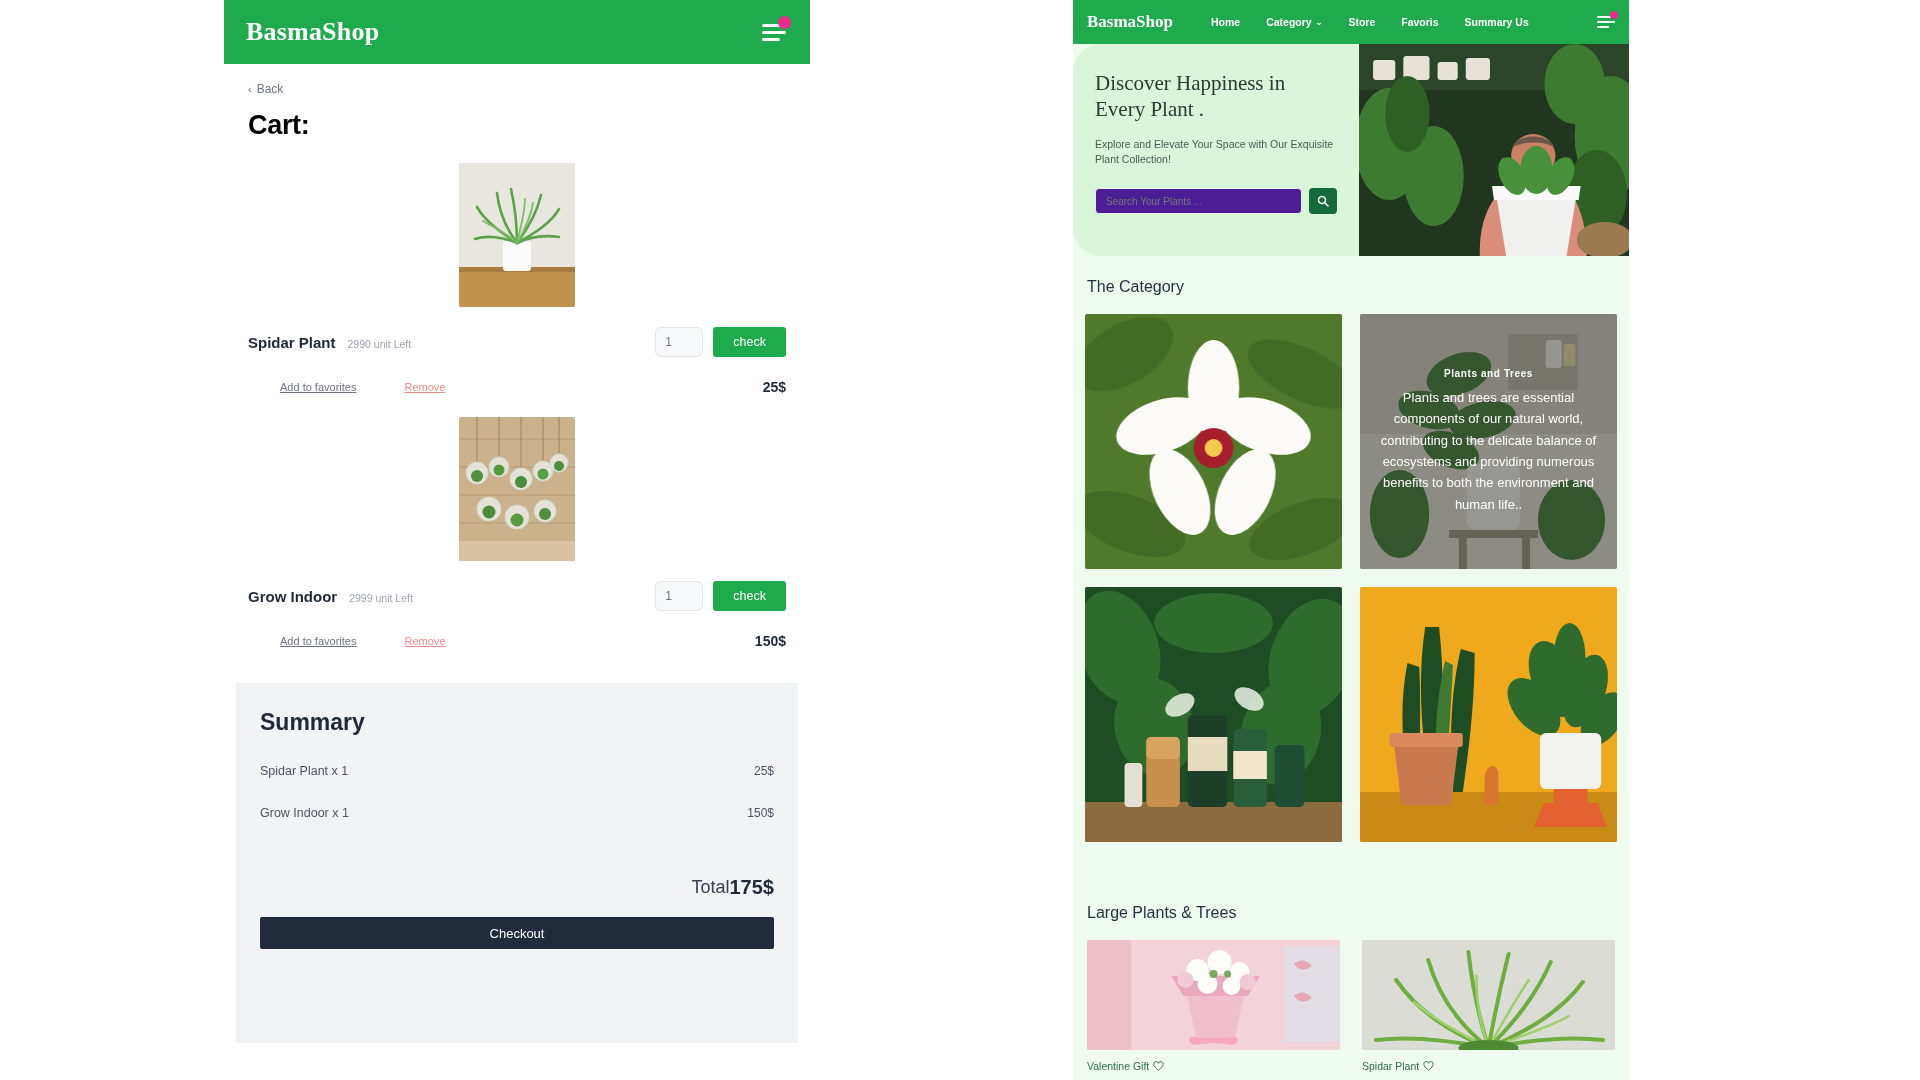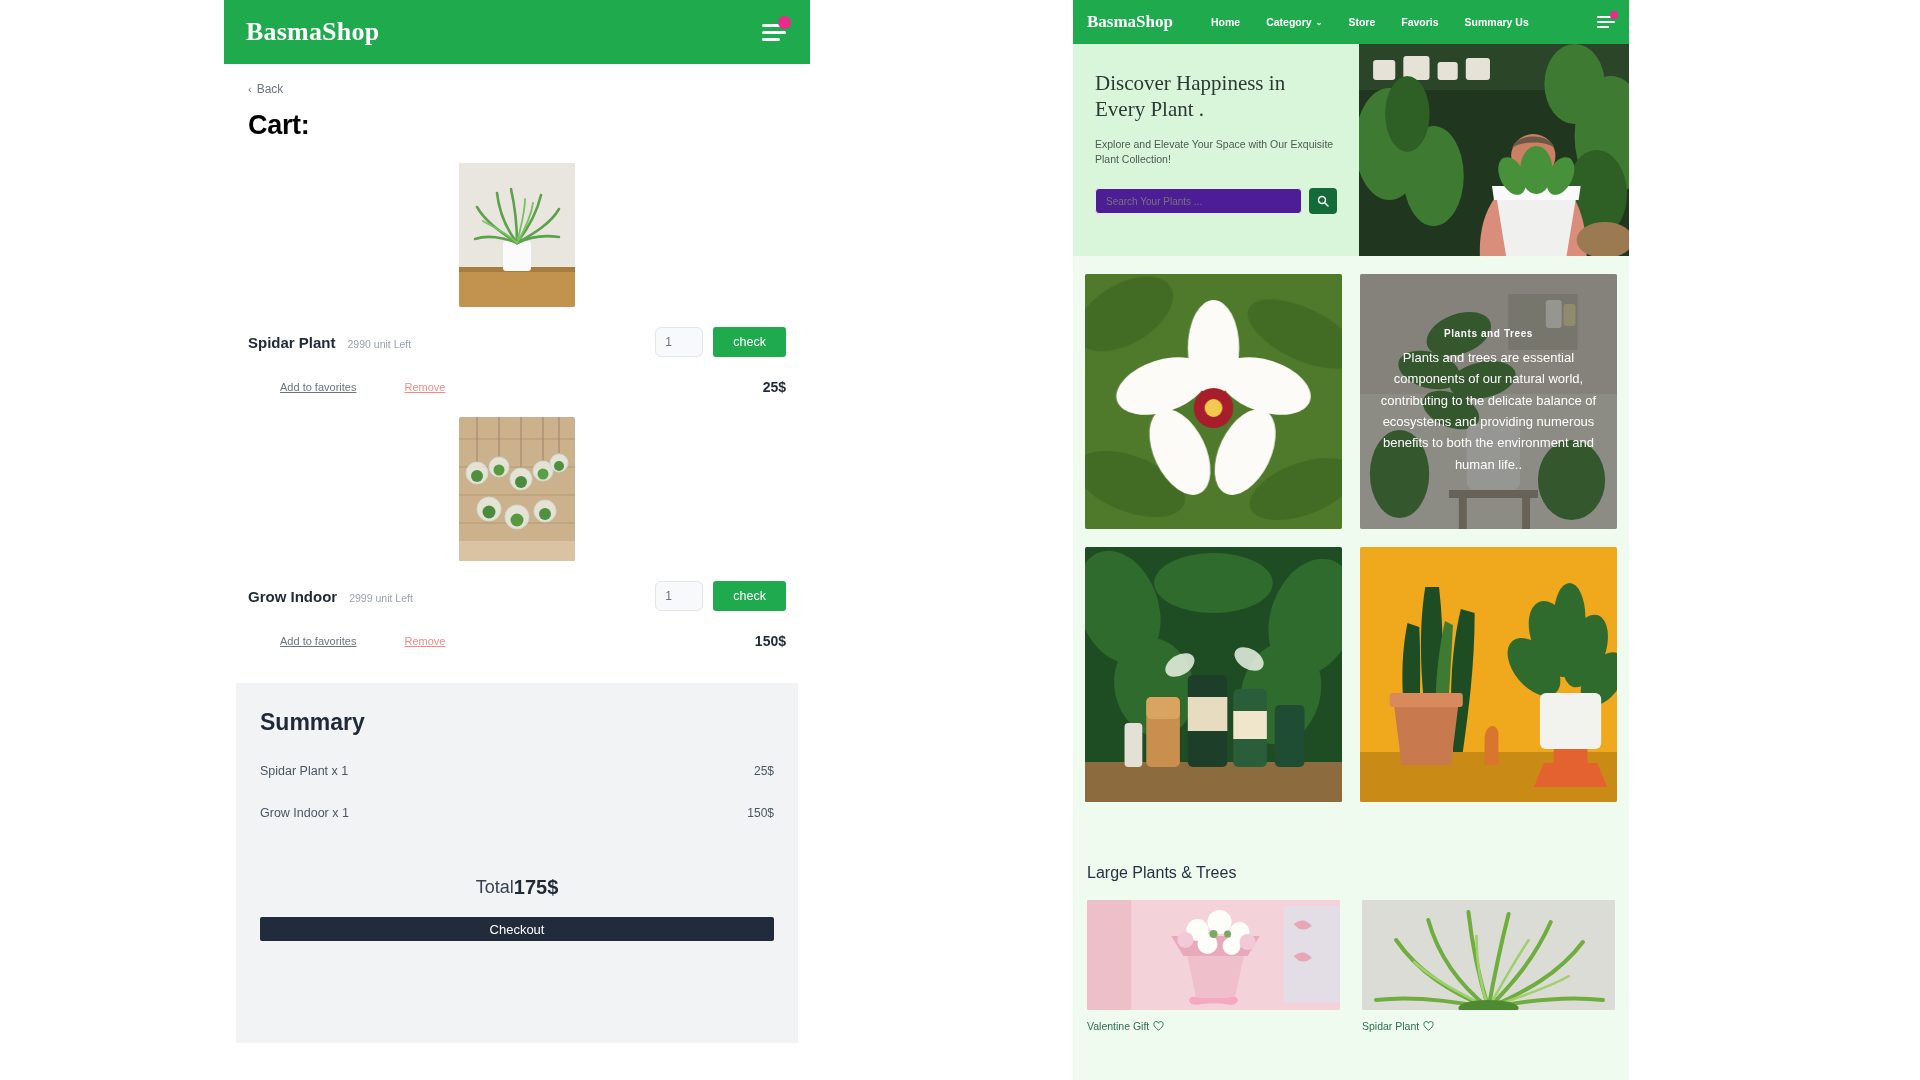--- a/index.html
+++ b/index.html
@@ -98,28 +98,28 @@
     min-height: 360px;
   }
   .summary-title { font-size:23px; font-weight:bold; color:#1f2937; padding-left:12px; }
   .sum-row {
     display:flex; justify-content:space-between; align-items:center;
     padding: 0 12px; margin-top: 28px;
     font-size:12.5px; color:#4b5563;
   }
   .sum-row .v { font-size:12px; color:#4b5563; }
   .total-row {
-    display:flex; justify-content:center; align-items:center;
+    display:flex; justify-content:flex-end; align-items:center;
     padding: 0 12px; margin-top: 56px;
   }
   .total-label { font-size:18px; color:#374151; }
   .total-value { font-size:20px; font-weight:bold; color:#1f2937; }
   .checkout-btn {
     display:block; width: calc(100% - 24px); margin: 18px 12px 0 12px;
-    height: 24px; background:#222b3b; color:#ffffff;
+    height: 32px; background:#222b3b; color:#ffffff;
     border:none; border-radius:2px; cursor:pointer;
     font-size:13px; font-family:"Liberation Sans", sans-serif;
   }
 
   
   .right-panel {
     position:absolute; left: 1073px; top: 0;
     width: 556px; height: 1080px;
     background:#eefbee;
   }
@@ -140,21 +140,21 @@
   .chev { font-size:8px; }
   .nav-ham { position:relative; width:18px; height:14px;
     display:flex; flex-direction:column; justify-content:center; gap:3px; cursor:pointer; }
   .nav-ham i { display:block; height:2px; background:#ffffff; border-radius:1px; }
   .nav-ham i:nth-child(1){ width:14px; }
   .nav-ham i:nth-child(2){ width:18px; }
   .nav-ham i:nth-child(3){ width:12px; }
   .nav-badge { position:absolute; right:-3px; top:-4px; width:8px; height:8px;
     border-radius:50%; background:#ec2a8b; }
 
-  .hero { display:flex; background:#d9f5da; height:212px; }
+  .hero { display:flex; background:#d9f5da; height:212px;border-radius:28px; }
   .hero-left { flex: 0 0 286px; padding: 26px 22px 0 22px; }
   .hero-title {
     font-family:"Liberation Serif", serif;
     font-size:21px; line-height:1.25; color:#2b3a34; font-weight:normal;
   }
   .hero-sub { margin-top:14px; font-size:10.5px; line-height:1.5; color:#4b5c52; }
   .search-wrap { display:flex; align-items:center; gap:7px; margin-top: 20px; }
   .search-input {
     flex:1; height: 26px; border:1px solid #e6ece6; border-radius:4px;
     background:#4c1d95; font-size:10px; color:#9ca3af; padding-left:10px;
@@ -415,20 +415,21 @@
           <g fill="#46913a">
             <ellipse cx="176" cy="126" rx="16" ry="24"></ellipse>
             <ellipse cx="152" cy="132" rx="12" ry="20" transform="rotate(-25 152 132)"></ellipse>
             <ellipse cx="200" cy="132" rx="12" ry="20" transform="rotate(25 200 132)"></ellipse>
           </g>
           <ellipse cx="244" cy="196" rx="28" ry="18" fill="#9b7a52"></ellipse>
         </svg>
       </div>
     </div>
 
+    <div class="section-title">The Category</div>
 
     <div class="cat-grid">
 
       <div class="cat-card">
         <svg viewBox="0 0 260 255" preserveAspectRatio="none" aria-hidden="true">
           <rect width="260" height="255" fill="#4f7a2c"></rect>
           <g fill="#3f6a22" opacity=".8">
             <ellipse cx="40" cy="40" rx="54" ry="30" transform="rotate(-30 40 40)"></ellipse>
             <ellipse cx="220" cy="60" rx="60" ry="26" transform="rotate(25 220 60)"></ellipse>
             <ellipse cx="46" cy="210" rx="58" ry="28" transform="rotate(20 46 210)"></ellipse>

